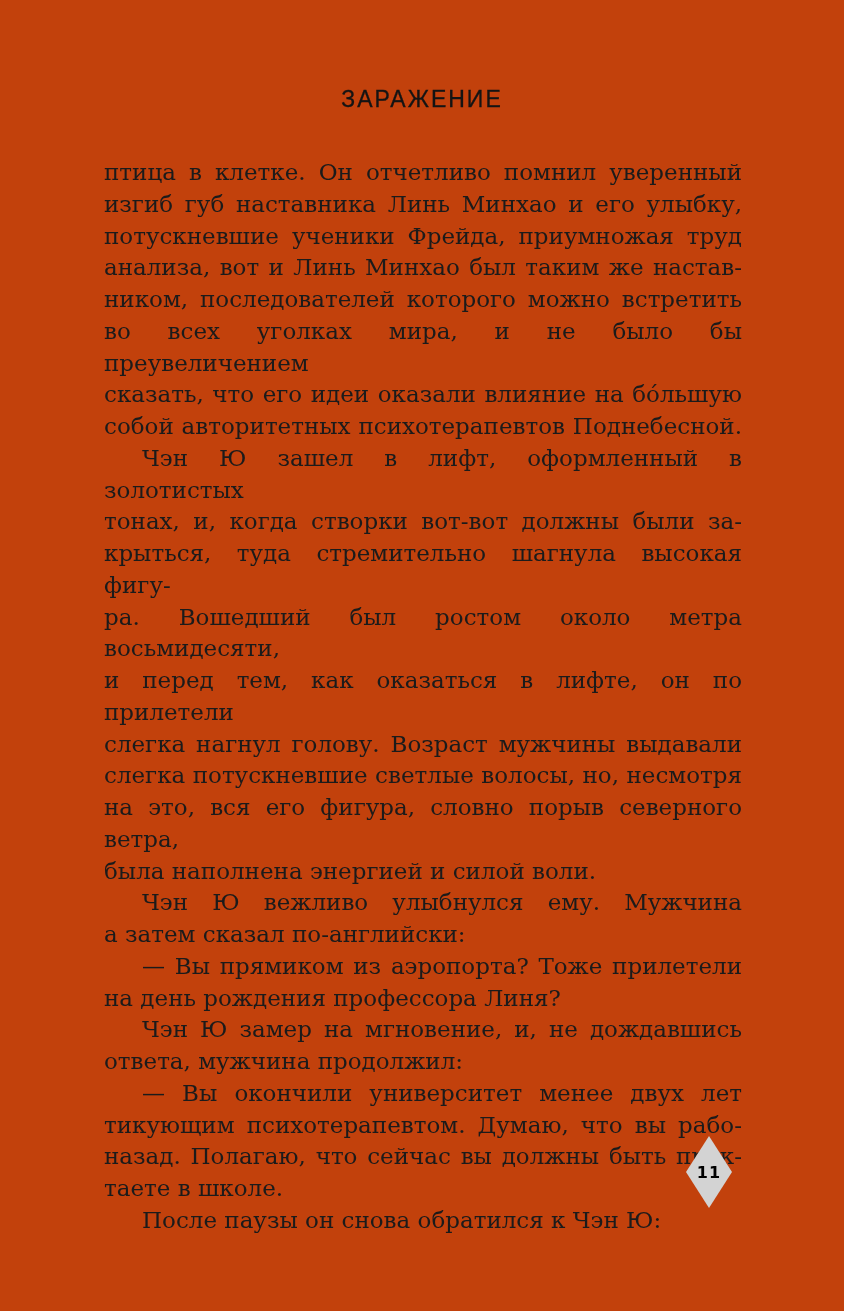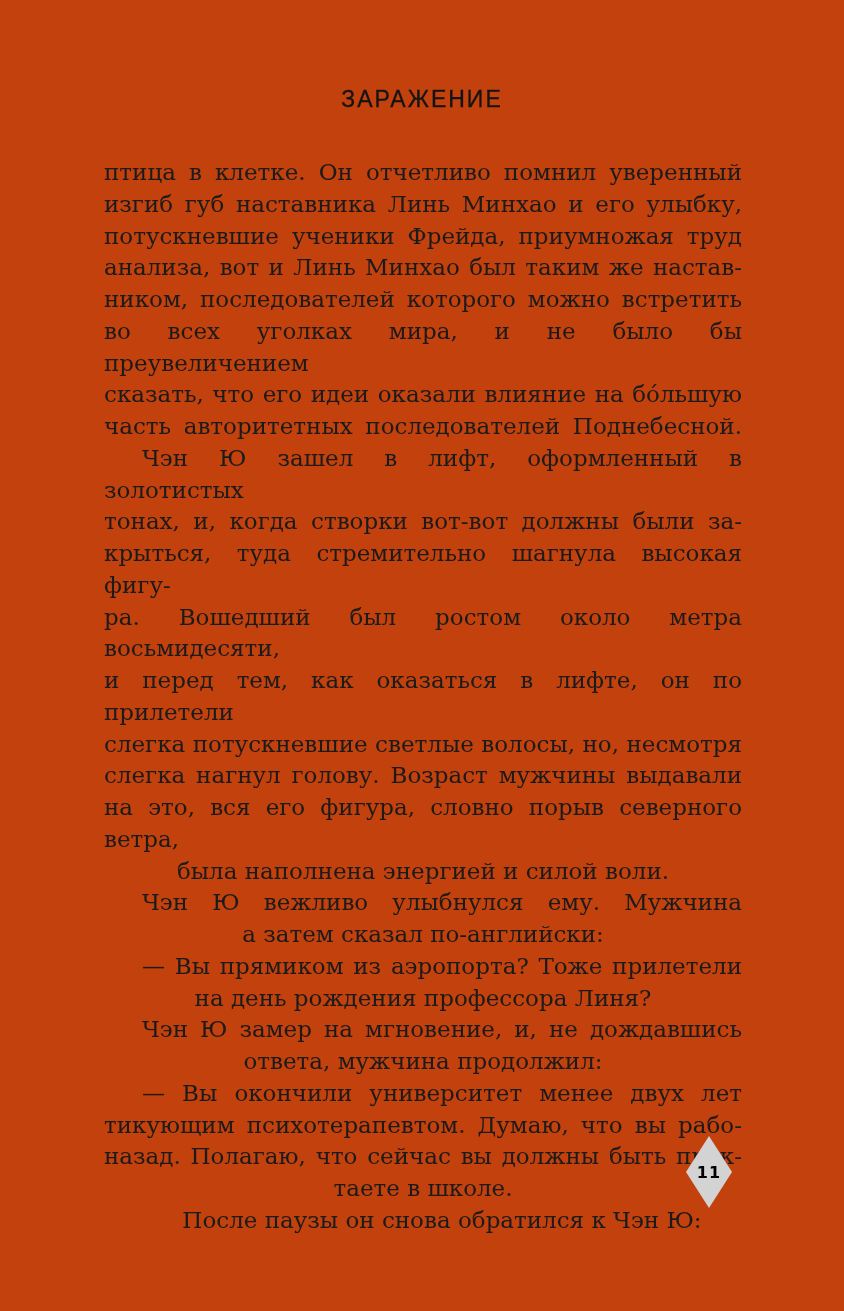--- a/index.html
+++ b/index.html
@@ -34,21 +34,21 @@
     position: absolute;
     left: 104px;
     top: 157px;
     width: 638px;
     font-family: "DejaVu Serif", "Liberation Serif", serif;
     font-size: 23px;
     line-height: 31.75px;
     color: #1b1b1b;
   }
   .para { margin: 0; }
-  .line { text-align: center; }
+  .line { text-align: left; }
   .line.j {
     text-align: justify;
     text-align-last: justify;
   }
   .line.indent { text-indent: 38px; }
   .page-number-wrap {
     position: absolute;
     left: 686px;
     top: 1136px;
     width: 46px;
@@ -84,30 +84,30 @@
 
   <main class="text-block" id="text-block">
       <div class="para">
         <div class="line j">птица в клетке. Он отчетливо помнил уверенный</div>
         <div class="line j">изгиб губ наставника Линь Минхао и его улыбку,</div>
         <div class="line j">потускневшие ученики Фрейда, приумножая труд</div>
         <div class="line j">анализа, вот и Линь Минхао был таким же настав-</div>
         <div class="line j">ником, последователей которого можно встретить</div>
         <div class="line j">во всех уголках мира, и не было бы преувеличением</div>
         <div class="line j">сказать, что его идеи оказали влияние на бо́льшую</div>
-        <div class="line j">часть авторитетных последователей Поднебесной.</div>
+        <div class="line j">собой авторитетных психотерапевтов Поднебесной.</div>
       </div>
       <div class="para">
         <div class="line j indent">Чэн Ю зашел в лифт, оформленный в золотистых</div>
         <div class="line j">тонах, и, когда створки вот-вот должны были за-</div>
         <div class="line j">крыться, туда стремительно шагнула высокая фигу-</div>
         <div class="line j">ра. Вошедший был ростом около метра восьмидесяти,</div>
         <div class="line j">и перед тем, как оказаться в лифте, он по прилетели</div>
+        <div class="line j">слегка нагнул голову. Возраст мужчины выдавали</div>
         <div class="line j">слегка потускневшие светлые волосы, но, несмотря</div>
-        <div class="line j">слегка нагнул голову. Возраст мужчины выдавали</div>
         <div class="line j">на это, вся его фигура, словно порыв северного ветра,</div>
         <div class="line">была наполнена энергией и силой воли.</div>
       </div>
       <div class="para">
         <div class="line j indent">Чэн Ю вежливо улыбнулся ему. Мужчина</div>
         <div class="line">а затем сказал по-английски:</div>
       </div>
       <div class="para">
         <div class="line j indent">— Вы прямиком из аэропорта? Тоже прилетели</div>
         <div class="line">на день рождения профессора Линя?</div>

